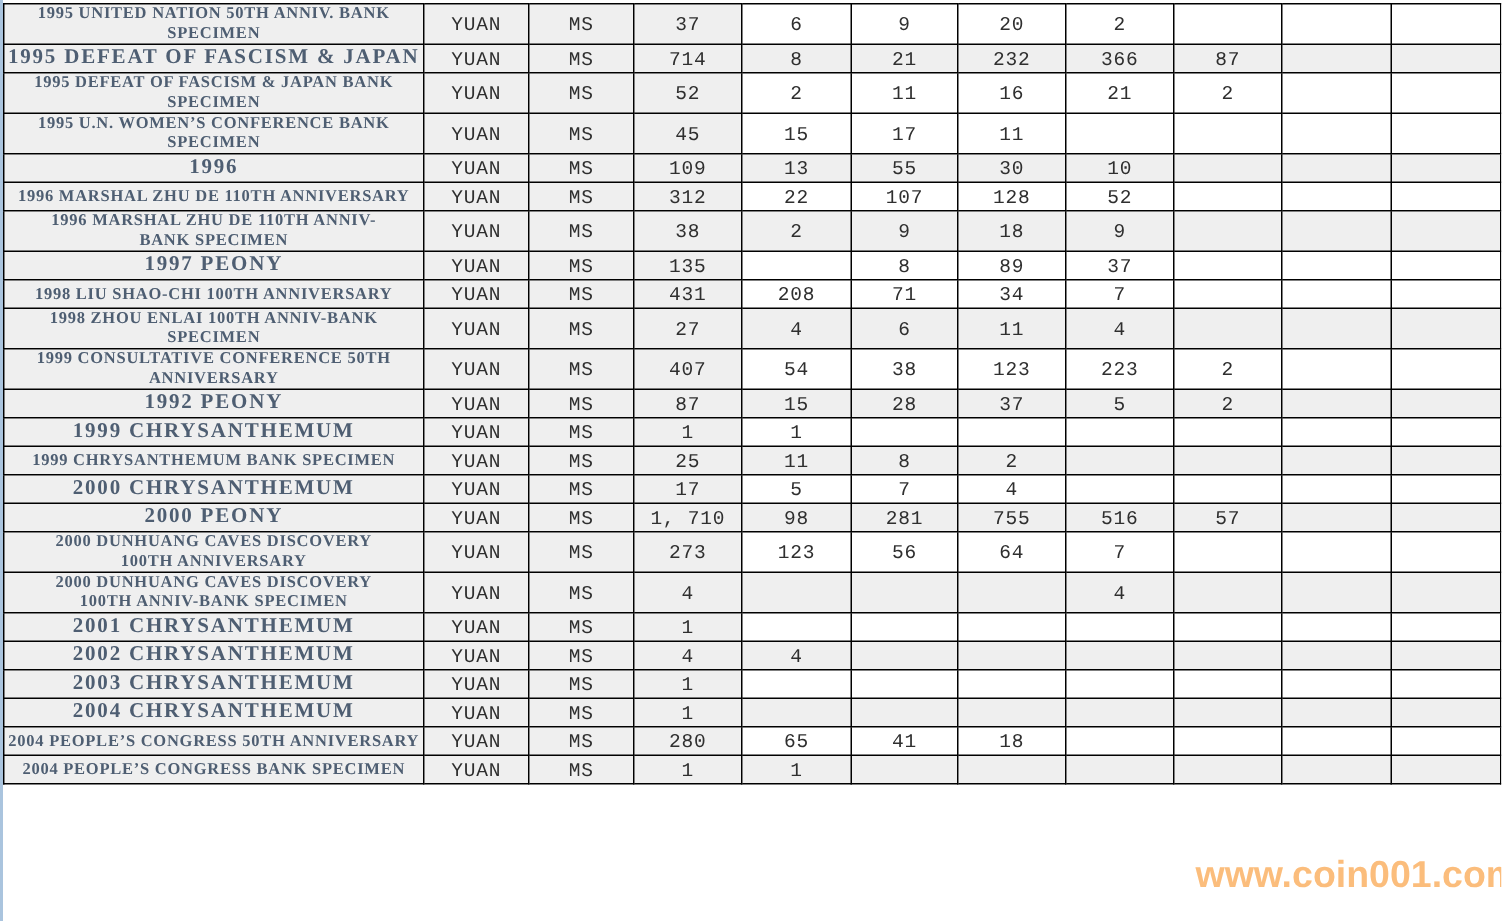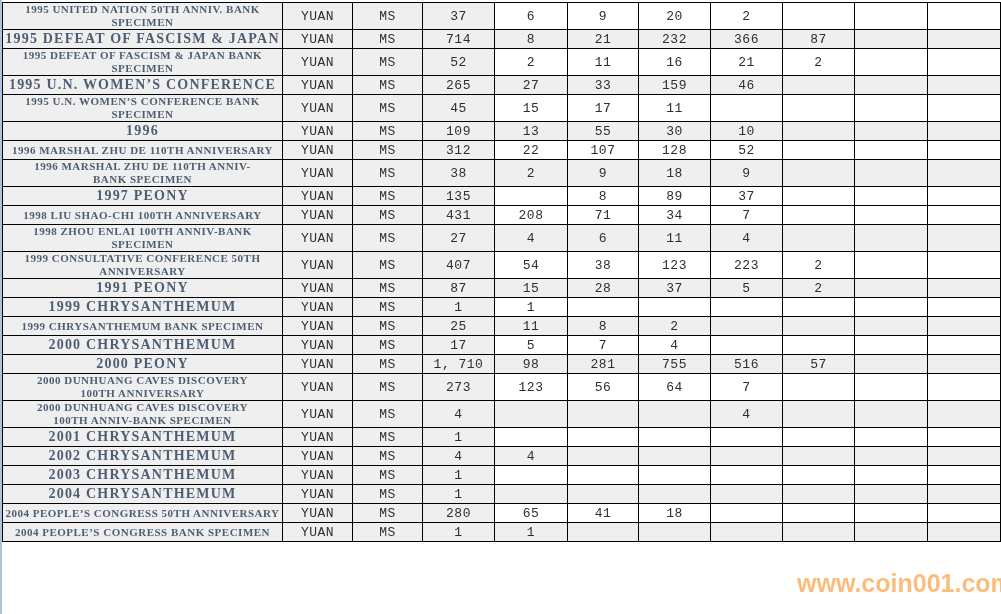--- a/index.html
+++ b/index.html
@@ -123,33 +123,20 @@
           <td class="val fixed">MS</td>
           <td class="val fixed">52</td>
           <td class="val">2</td>
           <td class="val">11</td>
           <td class="val">16</td>
           <td class="val">21</td>
           <td class="val">2</td>
           <td class="val"></td>
           <td class="val"></td>
         </tr>
-        <tr class="stripe">
-          <td class="desc fixed lg">1995 U.N. WOMEN’S CONFERENCE</td>
-          <td class="val fixed">YUAN</td>
-          <td class="val fixed">MS</td>
-          <td class="val fixed">265</td>
-          <td class="val">27</td>
-          <td class="val">33</td>
-          <td class="val">159</td>
-          <td class="val">46</td>
-          <td class="val"></td>
-          <td class="val"></td>
-          <td class="val"></td>
-        </tr>
         <tr>
           <td class="desc fixed sm wrap2">1995 U.N. WOMEN’S CONFERENCE BANK SPECIMEN</td>
           <td class="val fixed">YUAN</td>
           <td class="val fixed">MS</td>
           <td class="val fixed">45</td>
           <td class="val">15</td>
           <td class="val">17</td>
           <td class="val">11</td>
           <td class="val"></td>
           <td class="val"></td>
@@ -241,21 +228,21 @@
           <td class="val fixed">407</td>
           <td class="val">54</td>
           <td class="val">38</td>
           <td class="val">123</td>
           <td class="val">223</td>
           <td class="val">2</td>
           <td class="val"></td>
           <td class="val"></td>
         </tr>
         <tr class="stripe">
-          <td class="desc fixed lg">1991 PEONY</td>
+          <td class="desc fixed lg">1992 PEONY</td>
           <td class="val fixed">YUAN</td>
           <td class="val fixed">MS</td>
           <td class="val fixed">87</td>
           <td class="val">15</td>
           <td class="val">28</td>
           <td class="val">37</td>
           <td class="val">5</td>
           <td class="val">2</td>
           <td class="val"></td>
           <td class="val"></td>

